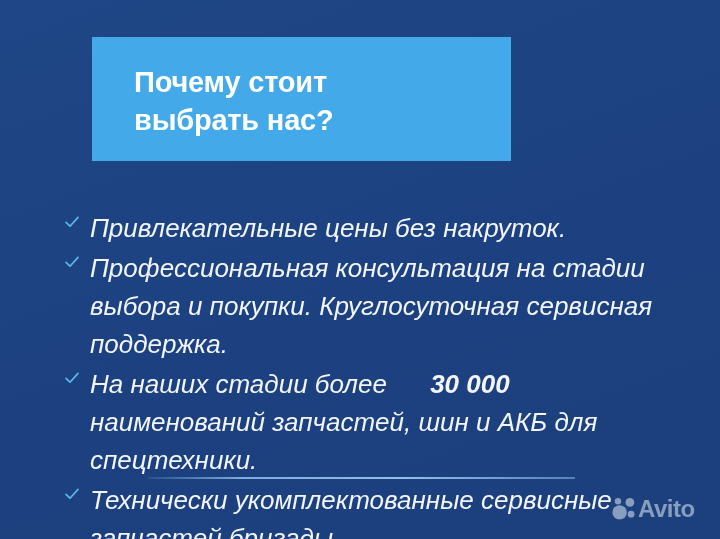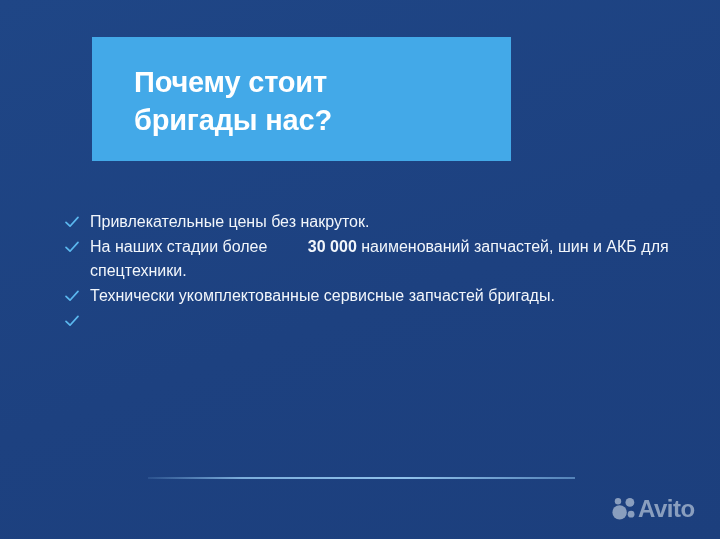--- a/index.html
+++ b/index.html
@@ -54,22 +54,23 @@
     margin: 0;
     padding: 0;
     list-style: none;
   }
 
   .benefit-item {
     position: relative;
     padding-left: 28px;
     margin-bottom: 2px;
     color: #f2f6fb;
-    font-size: 16px;
+    font-size: 26px;
     line-height: 1.46;
+    font-style: italic;
   }
 
   .check-icon {
     position: absolute;
     left: 2px;
     top: 4px;
     width: 16px;
     height: 16px;
     display: block;
   }
@@ -124,34 +125,42 @@
     line-height: 1;
   }
 </style>
 </head>
 <body>
 
 <div id="slide">
 
   <div id="title-card">
     <h1 id="title-text">Почему стоит
-бригады нас?</h1>
+выбрать нас?</h1>
   </div>
 
   <ul id="benefits-list">
 
     <li class="benefit-item">
       <span class="check-icon">
         <svg viewBox="0 0 16 16" aria-hidden="true">
           <path d="M2 8.4 L6 12.2 L14 3.4" fill="none" stroke="#5bb8ef" stroke-width="1.7" stroke-linecap="round" stroke-linejoin="round"></path>
         </svg>
       </span>
       <span class="benefit-text">Привлекательные цены без накруток.</span>
     </li>
 
+    <li class="benefit-item">
+      <span class="check-icon">
+        <svg viewBox="0 0 16 16" aria-hidden="true">
+          <path d="M2 8.4 L6 12.2 L14 3.4" fill="none" stroke="#5bb8ef" stroke-width="1.7" stroke-linecap="round" stroke-linejoin="round"></path>
+        </svg>
+      </span>
+      <span class="benefit-text">Профессиональная консультация на стадии выбора и покупки. Круглосуточная сервисная поддержка.</span>
+    </li>
 
     <li class="benefit-item">
       <span class="check-icon">
         <svg viewBox="0 0 16 16" aria-hidden="true">
           <path d="M2 8.4 L6 12.2 L14 3.4" fill="none" stroke="#5bb8ef" stroke-width="1.7" stroke-linecap="round" stroke-linejoin="round"></path>
         </svg>
       </span>
       <span class="benefit-text"><span>На наших стадии более </span><b>30 000</b><span> наименований запчастей, шин и АКБ для спецтехники.</span></span>
     </li>
 

